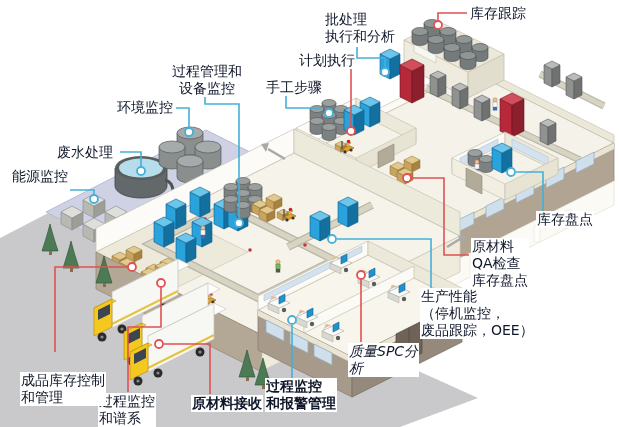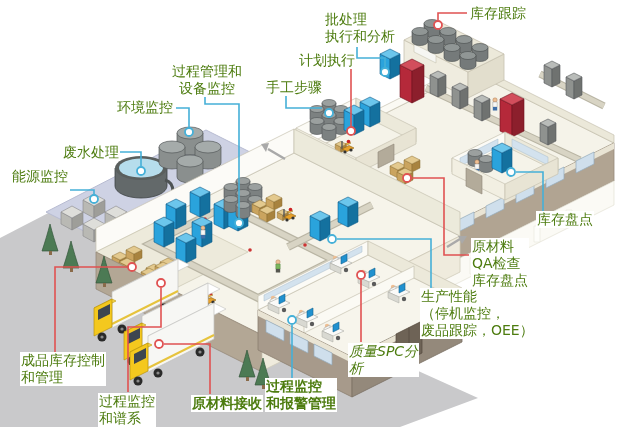--- a/index.html
+++ b/index.html
@@ -1,19 +1,19 @@
 <!DOCTYPE html>
 <html><head>
 <meta charset="utf-8">
 <style>
   html,body{margin:0;padding:0;background:#fff;}
   body{width:619px;height:427px;position:relative;overflow:hidden;
        font-family:"DejaVu Sans",sans-serif;}
   #scene{position:absolute;left:0;top:0;}
-  .lbl{position:absolute;font-size:14px;line-height:17px;color:#4d7c0f;
+  .lbl{position:absolute;font-size:14px;line-height:17px;color:#0f172a;
        background:#ffffff;white-space:pre-line;padding:0 1px;z-index:5;}
   .lbl.center{text-align:center;}
   svg *{vector-effect:non-scaling-stroke;}
 </style>
 </head>
 <body>
 
 <svg id="scene" width="619" height="427" viewBox="0 0 619 427">
 
   <defs>
@@ -385,35 +385,35 @@
       <circle cx="132" cy="267" r="4"></circle>
         <circle cx="161" cy="283" r="4"></circle>
       <circle cx="159" cy="344" r="4"></circle>
     </g>
   </g>
 </svg>
 
 <div class="lbl center" style="left:167px;top:63px;width:78px;">过程管理和
 设备监控</div>
 <div class="lbl" style="left:116px;top:99px;">环境监控</div>
-<div class="lbl" style="left:62px;top:144px;">废水处理</div>
+<div class="lbl" style="left:56px;top:144px;">废水处理</div>
 <div class="lbl" style="left:11px;top:168px;">能源监控</div>
 <div class="lbl" style="left:324px;top:11px;">批处理
 执行和分析</div>
 <div class="lbl" style="left:469px;top:5px;">库存跟踪</div>
 <div class="lbl" style="left:298px;top:52px;">计划执行</div>
 <div class="lbl" style="left:265px;top:79px;">手工步骤</div>
 <div class="lbl" style="left:536px;top:211px;">库存盘点</div>
 <div class="lbl" style="left:471px;top:238px;">原材料
 QA检查
 库存盘点</div>
 <div class="lbl" style="left:420px;top:288px;">生产性能
 （停机监控，
 废品跟踪，OEE）</div>
 <div class="lbl" style="left:348px;top:343px;font-style:italic;">质量SPC分
 析</div>
 <div class="lbl" style="left:265px;top:378px;font-weight:bold;">过程监控
 和报警管理</div>
 <div class="lbl" style="left:191px;top:395px;font-weight:bold;">原材料接收</div>
 <div class="lbl" style="left:98px;top:393px;">过程监控
 和谱系</div>
-<div class="lbl" style="left:20px;top:352px;">成品库存控制
+<div class="lbl" style="left:20px;top:372px;">成品库存控制
 和管理</div>
 
 </body></html>

